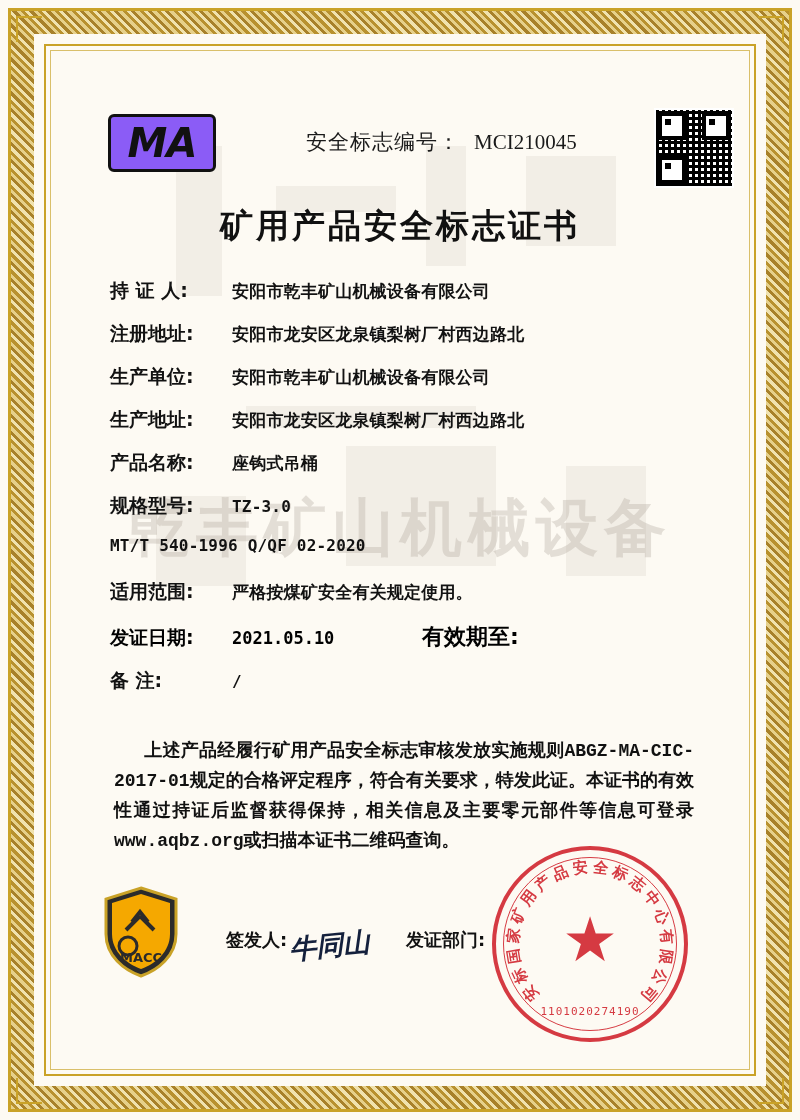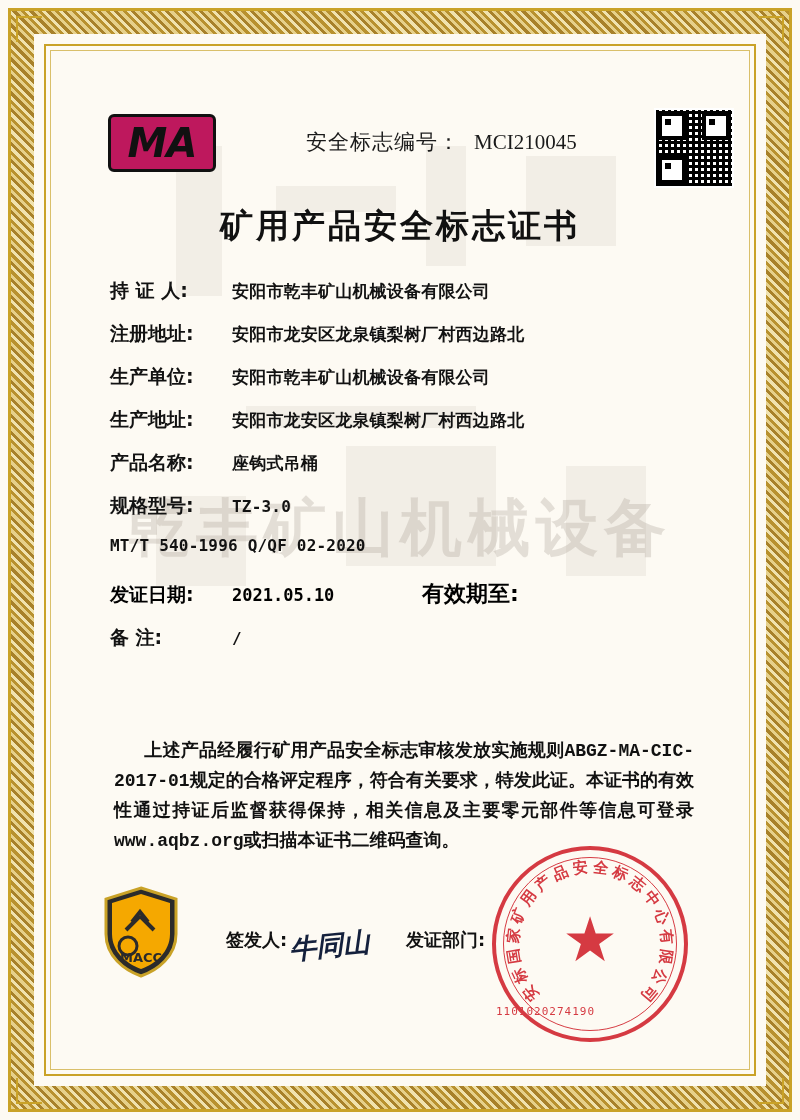--- a/index.html
+++ b/index.html
@@ -96,21 +96,21 @@
   .wm-box {
     position: absolute;
     background: rgba(205, 198, 188, 0.22);
   }
 
   
   .ma-logo {
     position: absolute;
     left: 52px; top: 58px;
     width: 108px; height: 58px;
-    background: #be185d;
+    background: #8b5cf6;
     border: 3px solid #111;
     border-radius: 6px;
     box-sizing: border-box;
     display: flex;
     align-items: center;
     justify-content: center;
   }
   .ma-logo span {
     font-family: "DejaVu Sans", sans-serif;
     font-weight: bold;
@@ -317,21 +317,21 @@
     font-family: "DejaVu Sans", sans-serif;
     font-weight: bold;
     font-size: 15px;
     color: #d0202a;
     transform-origin: 0 0;
   }
   .seal .code {
     position: absolute;
     left: 0; bottom: 20px;
     width: 100%;
-    text-align: left;
+    text-align: center;
     font-family: "DejaVu Sans Mono", monospace;
     font-size: 11px;
     color: #d0202a;
     letter-spacing: 1px;
   }
 </style>
 </head>
 <body>
 
 <div class="cert">
@@ -402,20 +402,24 @@
       <div class="row">
         <div class="label">产品名称:</div>
         <div class="value">座钩式吊桶</div>
       </div>
       <div class="row">
         <div class="label">规格型号:</div>
         <div class="value mono">TZ-3.0</div>
       </div>
       <div class="row">
         <div class="value mono">MT/T 540-1996 Q/QF 02-2020</div>
+      </div>
+      <div class="row">
+        <div class="label">适用范围:</div>
+        <div class="value">严格按煤矿安全有关规定使用。</div>
       </div>
 
       <div class="row-dates">
         <div class="label">发证日期:</div>
         <div class="dval">2021.05.10</div>
         <div class="label2">有效期至:</div>
       </div>
 
       <div class="row">
         <div class="label">备 注:</div>

